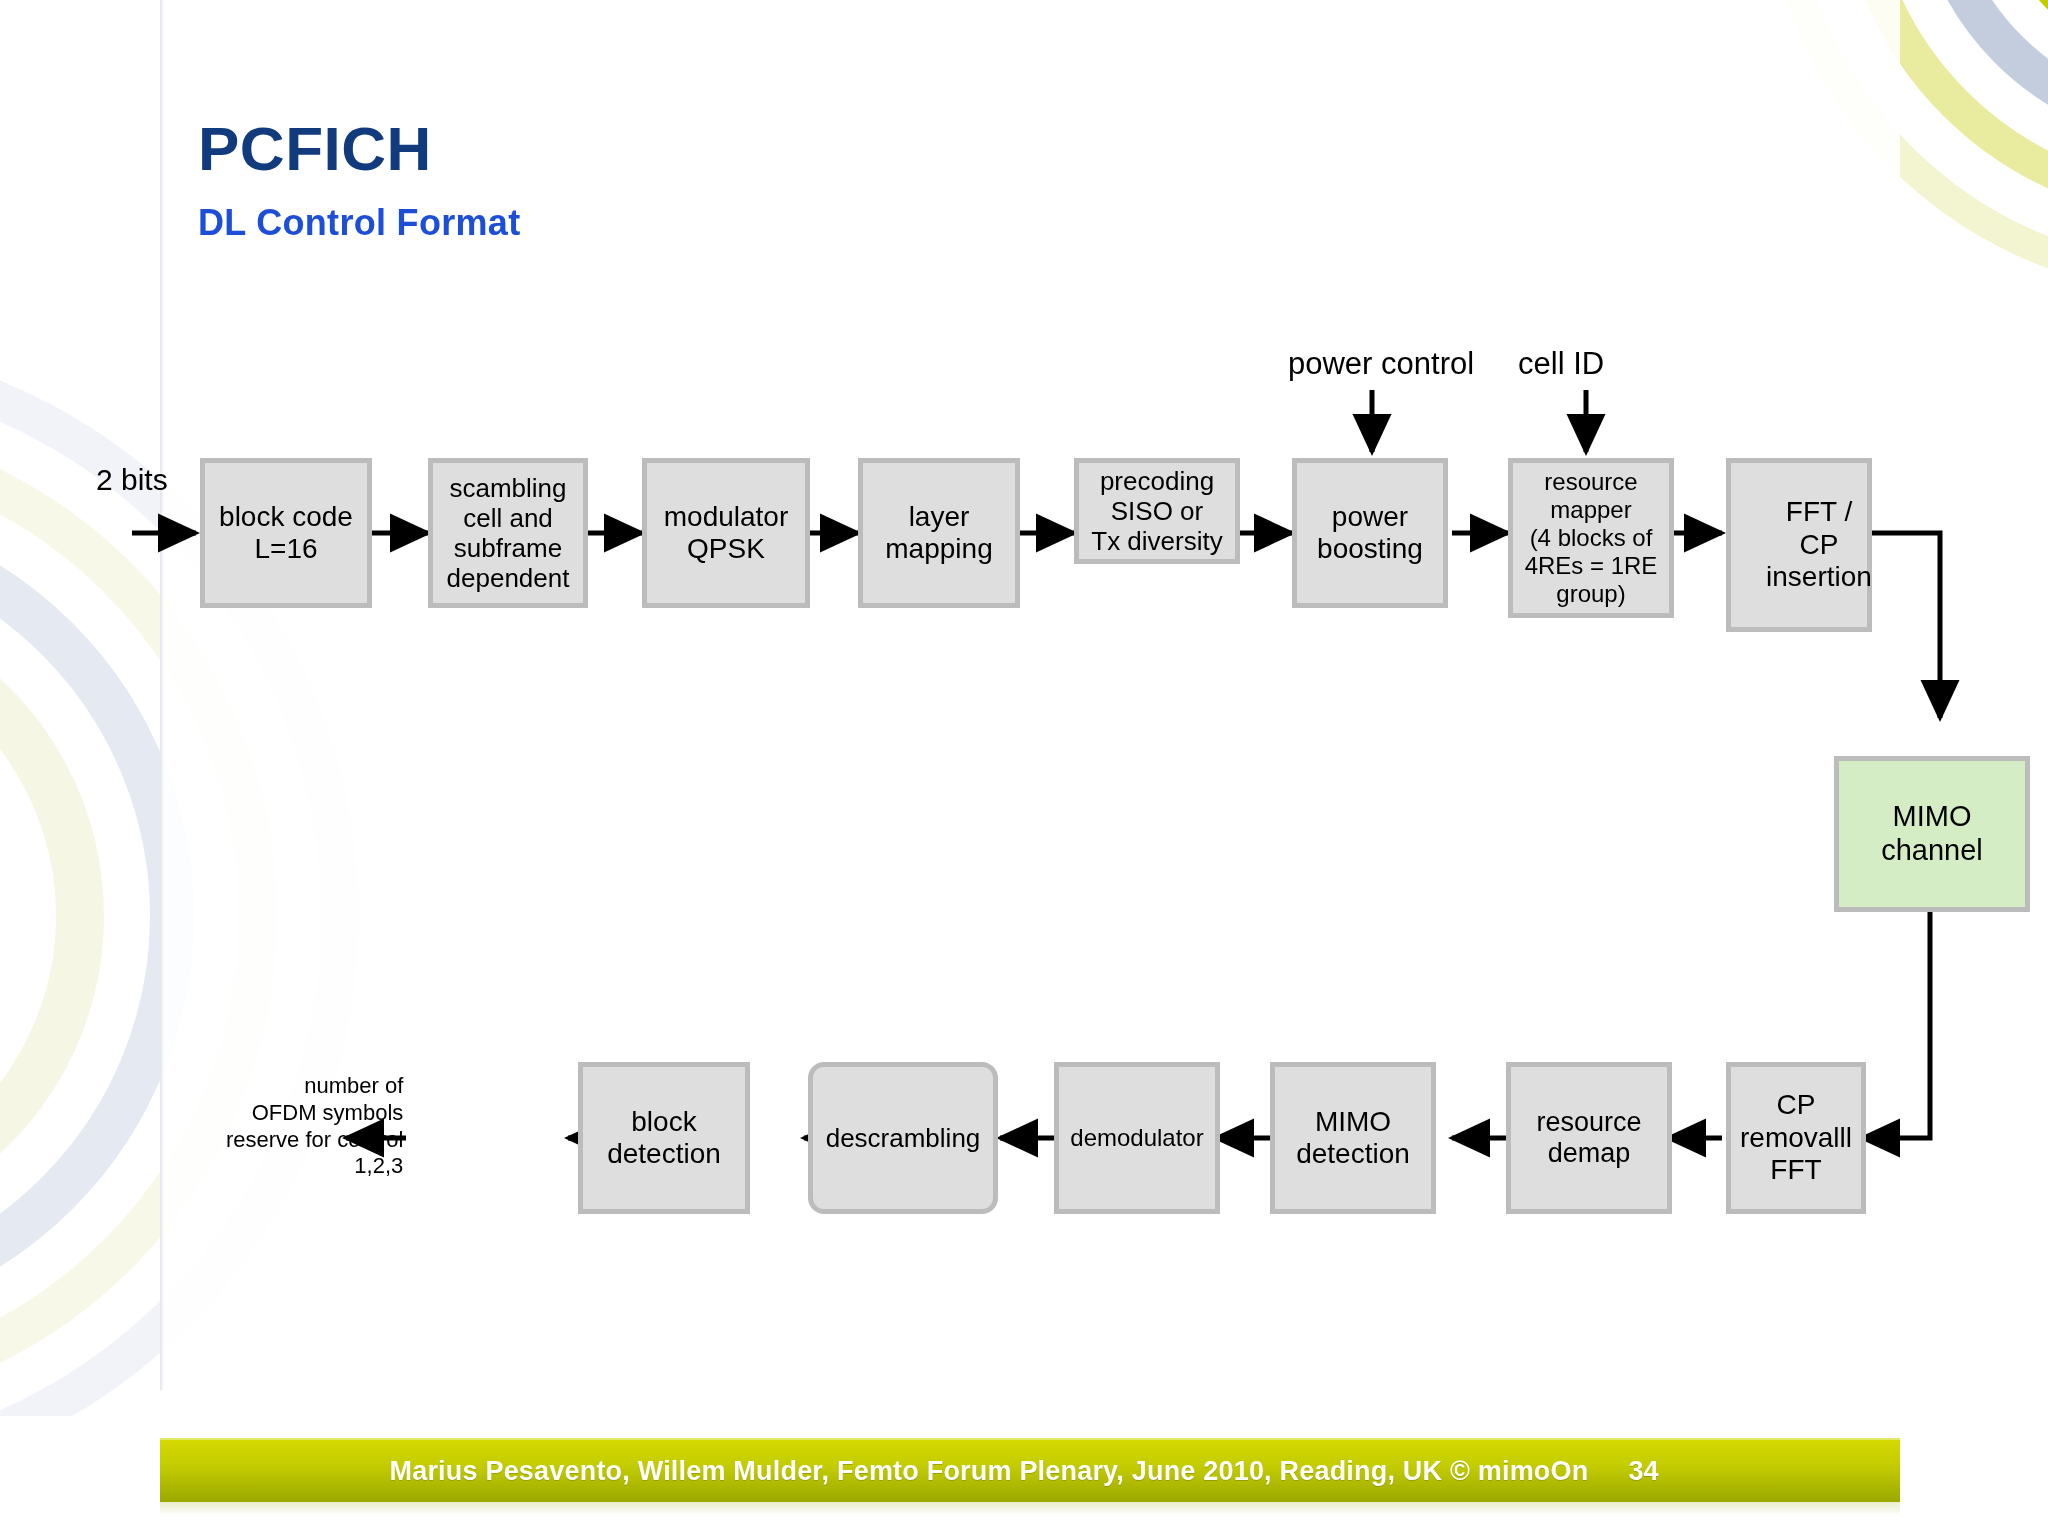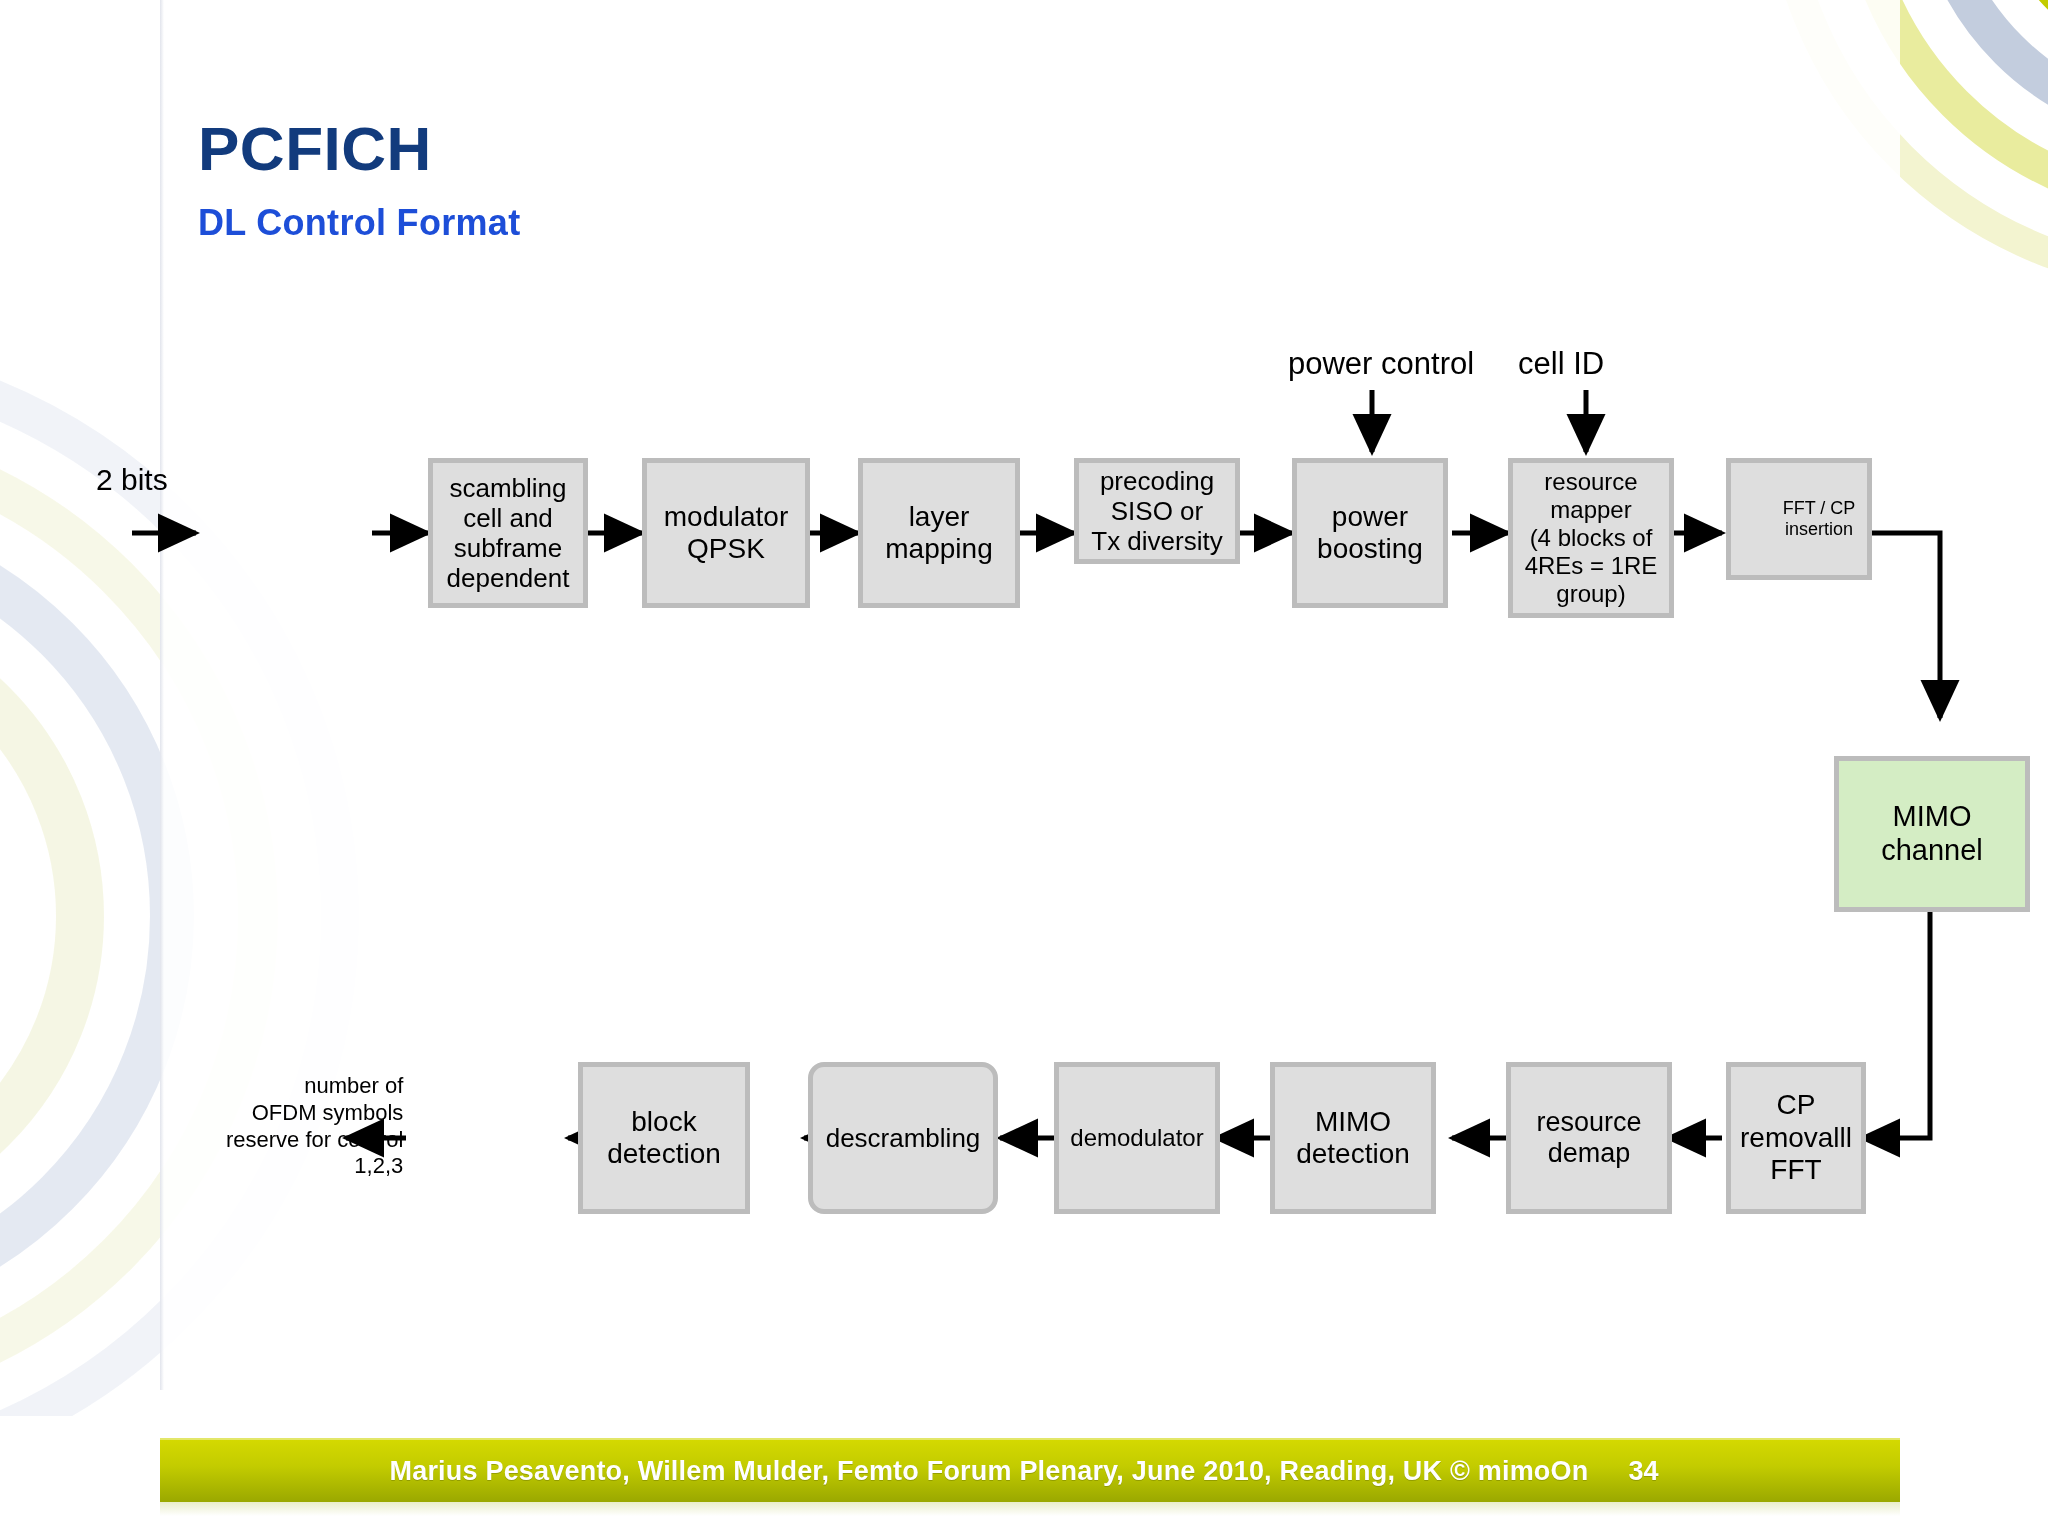--- a/index.html
+++ b/index.html
@@ -163,39 +163,41 @@
 
         <path d="M1930,912 L1930,1138 L1862,1138" marker-end="url(#ah)"></path>
       </g>
     </svg>
 
     <div class="flabel" style="left:96px; top:462px; font-size:30px;">2 bits</div>
 
     <div class="flabel" style="left:1288px; top:345px; font-size:31px;">power control</div>
     <div class="flabel" style="left:1518px; top:345px; font-size:31px;">cell ID</div>
 
+    <div class="pbox" style="left:200px; top:458px; width:172px; height:150px; font-size:28px; white-space:pre-line;">block code
+L=16</div>
     <div class="pbox" style="left:428px; top:458px; width:160px; height:150px; font-size:26px; white-space:pre-line;">scambling
 cell and
 subframe
 dependent</div>
     <div class="pbox" style="left:642px; top:458px; width:168px; height:150px; font-size:28px; white-space:pre-line;">modulator
 QPSK</div>
     <div class="pbox" style="left:858px; top:458px; width:162px; height:150px; font-size:28px; white-space:pre-line;">layer
 mapping</div>
     <div class="pbox" style="left:1074px; top:458px; width:166px; height:106px; font-size:26px; white-space:pre-line;">precoding
 SISO or
 Tx diversity</div>
     <div class="pbox" style="left:1292px; top:458px; width:156px; height:150px; font-size:28px; white-space:pre-line;">power
 boosting</div>
     <div class="pbox" style="left:1508px; top:458px; width:166px; height:160px; font-size:24px; white-space:pre-line;">resource
 mapper
 (4 blocks of
 4REs = 1RE
 group)</div>
-    <div class="pbox" style="left:1726px; top:458px; width:146px; height:122px; font-size:18px; white-space:pre-line;padding-left:40px;">FFT / CP
+    <div class="pbox" style="left:1726px; top:458px; width:146px; height:174px; font-size:28px; white-space:pre-line;padding-left:40px;">FFT / CP
 insertion</div>
 
     <div class="pbox green" style="left:1834px; top:756px; width:196px; height:156px; font-size:29px; white-space:pre-line;">MIMO
 channel</div>
 
     <div class="pbox" style="left:1726px; top:1062px; width:140px; height:152px; font-size:28px; white-space:pre-line;">CP
 removalll
 FFT</div>
     <div class="pbox" style="left:1506px; top:1062px; width:166px; height:152px; font-size:27px; white-space:pre-line;">resource
 demap</div>

